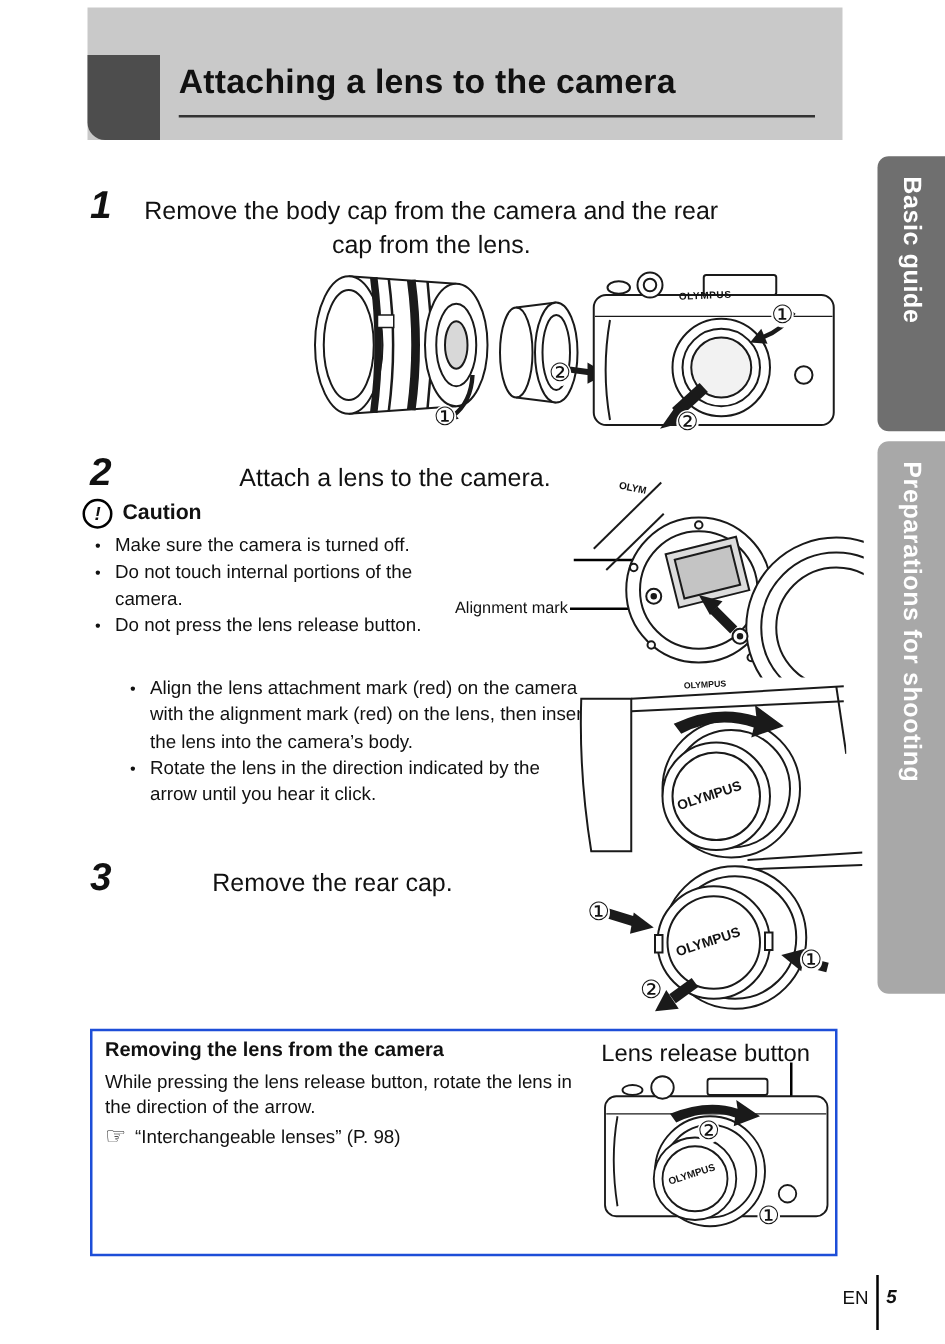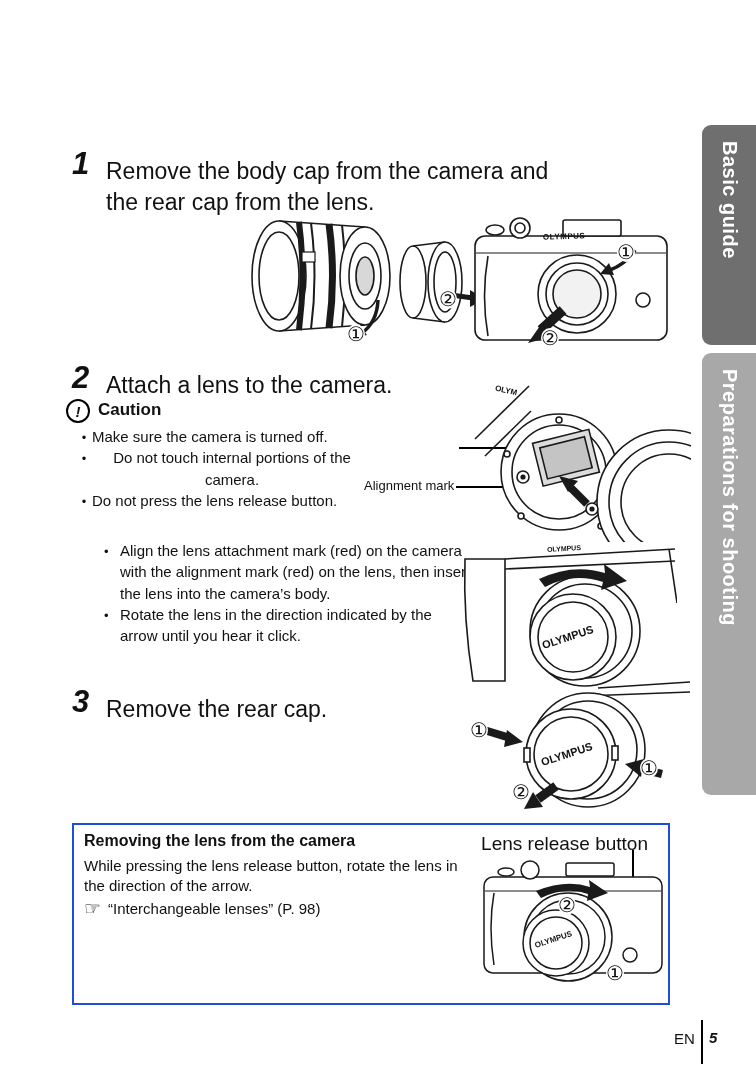--- a/index.html
+++ b/index.html
@@ -16,21 +16,21 @@
   .banner-underline { position:absolute; left:73px; top:86px; width:509px; height:2px; background:#333; }
 
   
   .tab { position:absolute; right:0; width:54px; border-radius:9px 0 0 9px; display:flex; justify-content:center; }
   .tab-basic { top:125px; height:220px; background:#6f6f6f; }
   .tab-prep  { top:353px; height:442px; background:#a8a8a8; }
   .tab span { writing-mode:vertical-rl; color:#fff; font-weight:bold; font-size:20px; padding-top:16px; letter-spacing:0.5px; }
 
   
   .step-num { position:absolute; font-size:31px; font-weight:bold; font-style:italic; line-height:1; }
-  .step-text { position:absolute; font-size:23px; line-height:1.35; }
+  .step-text { position:absolute; font-size:20px; line-height:1.35;text-align:center; }
 
   
   .caution-icon { position:absolute; left:66px; top:399px; width:20px; height:20px; border:2.5px solid #000; border-radius:50%;
                   display:flex; align-items:center; justify-content:center; font-weight:bold; font-style:italic; font-size:15px; }
   .caution-label { position:absolute; left:98px; top:400px; font-size:17px; font-weight:bold; }
 
   .bullets { position:absolute; font-size:15px; line-height:1.42; }
   .bullet { display:flex; }
   .bullet .dot { flex:0 0 16px; }
   .bullet .dot::before { content:"•"; font-size:13px; }
@@ -57,20 +57,25 @@
   
   .footer-en { position:absolute; left:674px; top:1030px; font-size:15px; }
   .footer-div { position:absolute; left:701px; top:1020px; width:2px; height:44px; background:#000; }
   .footer-page { position:absolute; left:709px; top:1029px; font-size:15px; font-weight:bold; font-style:italic; }
 </style>
 </head>
 <body>
 
 <div class="page">
 
+  <div class="banner">
+    <div class="banner-square"></div>
+    <h1 class="banner-title">Attaching a lens to the camera</h1>
+    <div class="banner-underline"></div>
+  </div>
 
   <div class="tab tab-basic">
     <span>Basic guide</span>
   </div>
   <div class="tab tab-prep">
     <span>Preparations for shooting</span>
   </div>
 
   <div class="step-num" style="left:72px; top:148px;">1</div>
   <div class="step-text" style="left:106px; top:156px; width:478px;">Remove the body cap from the camera and the rear cap from the lens.</div>
@@ -122,21 +127,21 @@
     <span class="marker" style="left:374px; top:46px;">①</span>
     <span class="marker" style="left:298px; top:132px;">②</span>
   </div>
 
   <div class="step-num" style="left:72px; top:362px;">2</div>
   <div class="step-text" style="left:106px; top:370px; width:420px;">Attach a lens to the camera.</div>
 
   <div class="caution-icon">!</div>
   <div class="caution-label">Caution</div>
 
-  <div class="bullets" style="left:76px; top:426px; width:296px;text-align:center;">
+  <div class="bullets" style="left:76px; top:426px; width:296px;">
     <div class="bullet">
         <span class="dot"></span>
         <span>Make sure the camera is turned off.</span>
       </div>
     <div class="bullet">
         <span class="dot"></span>
         <span>Do not touch internal portions of the camera.</span>
       </div>
     <div class="bullet">
         <span class="dot"></span>

